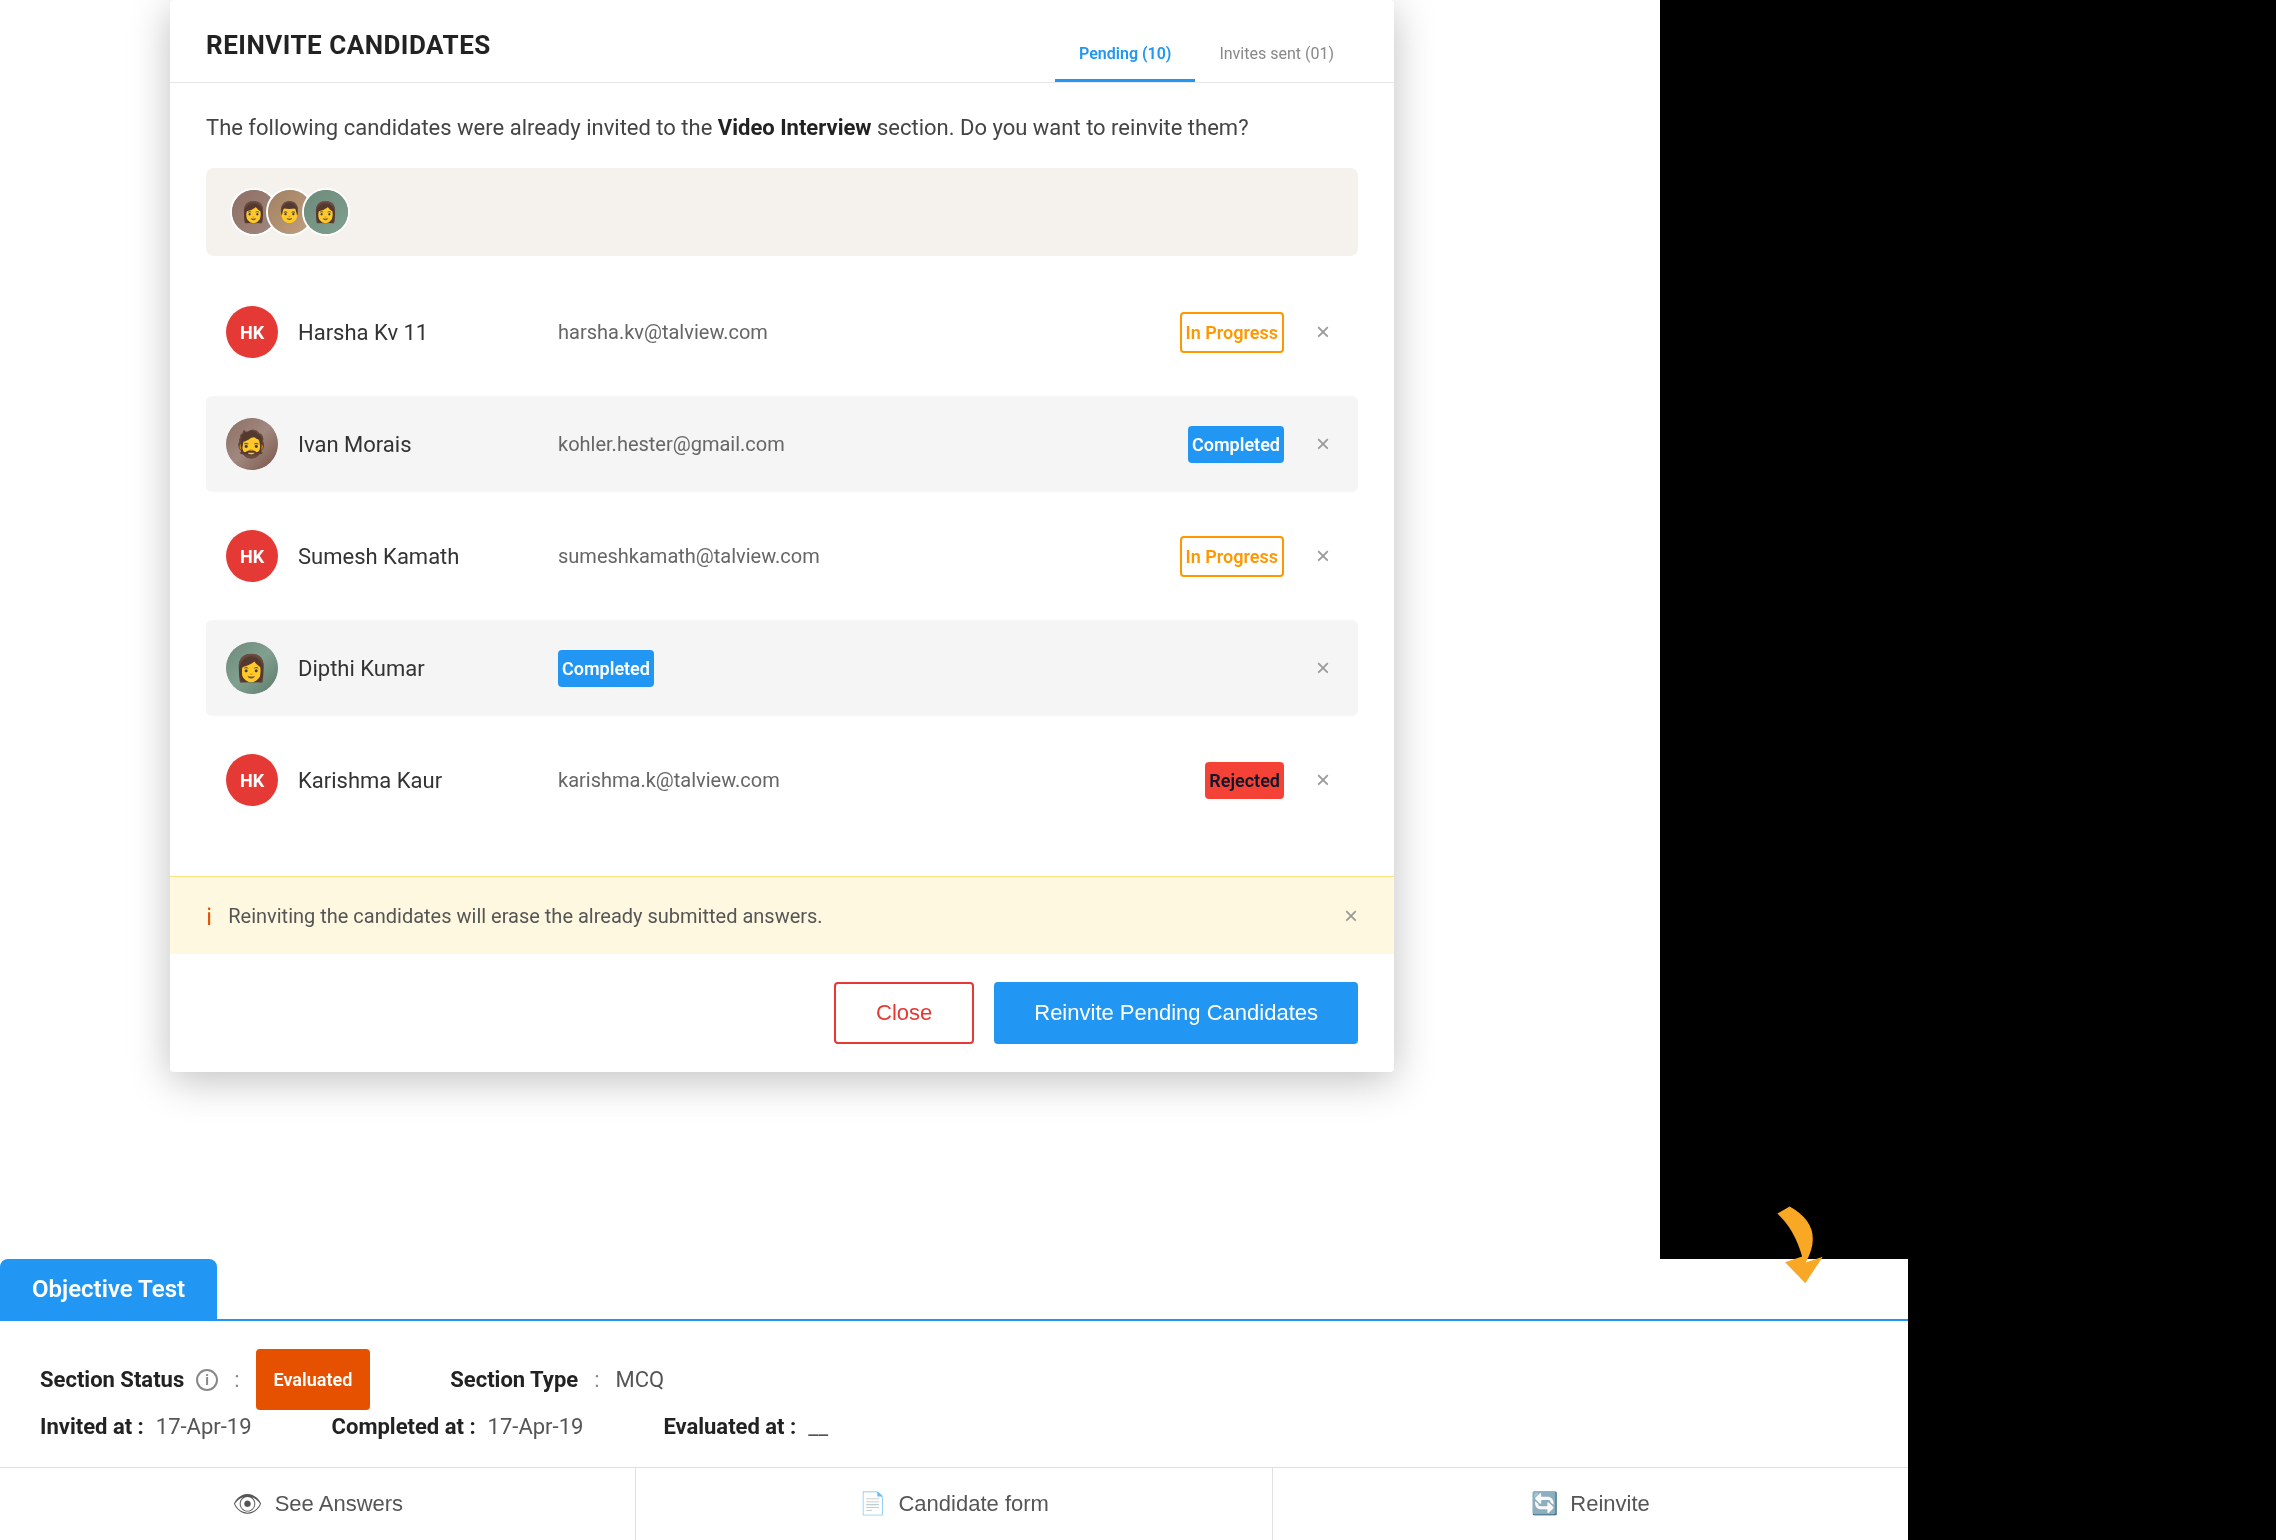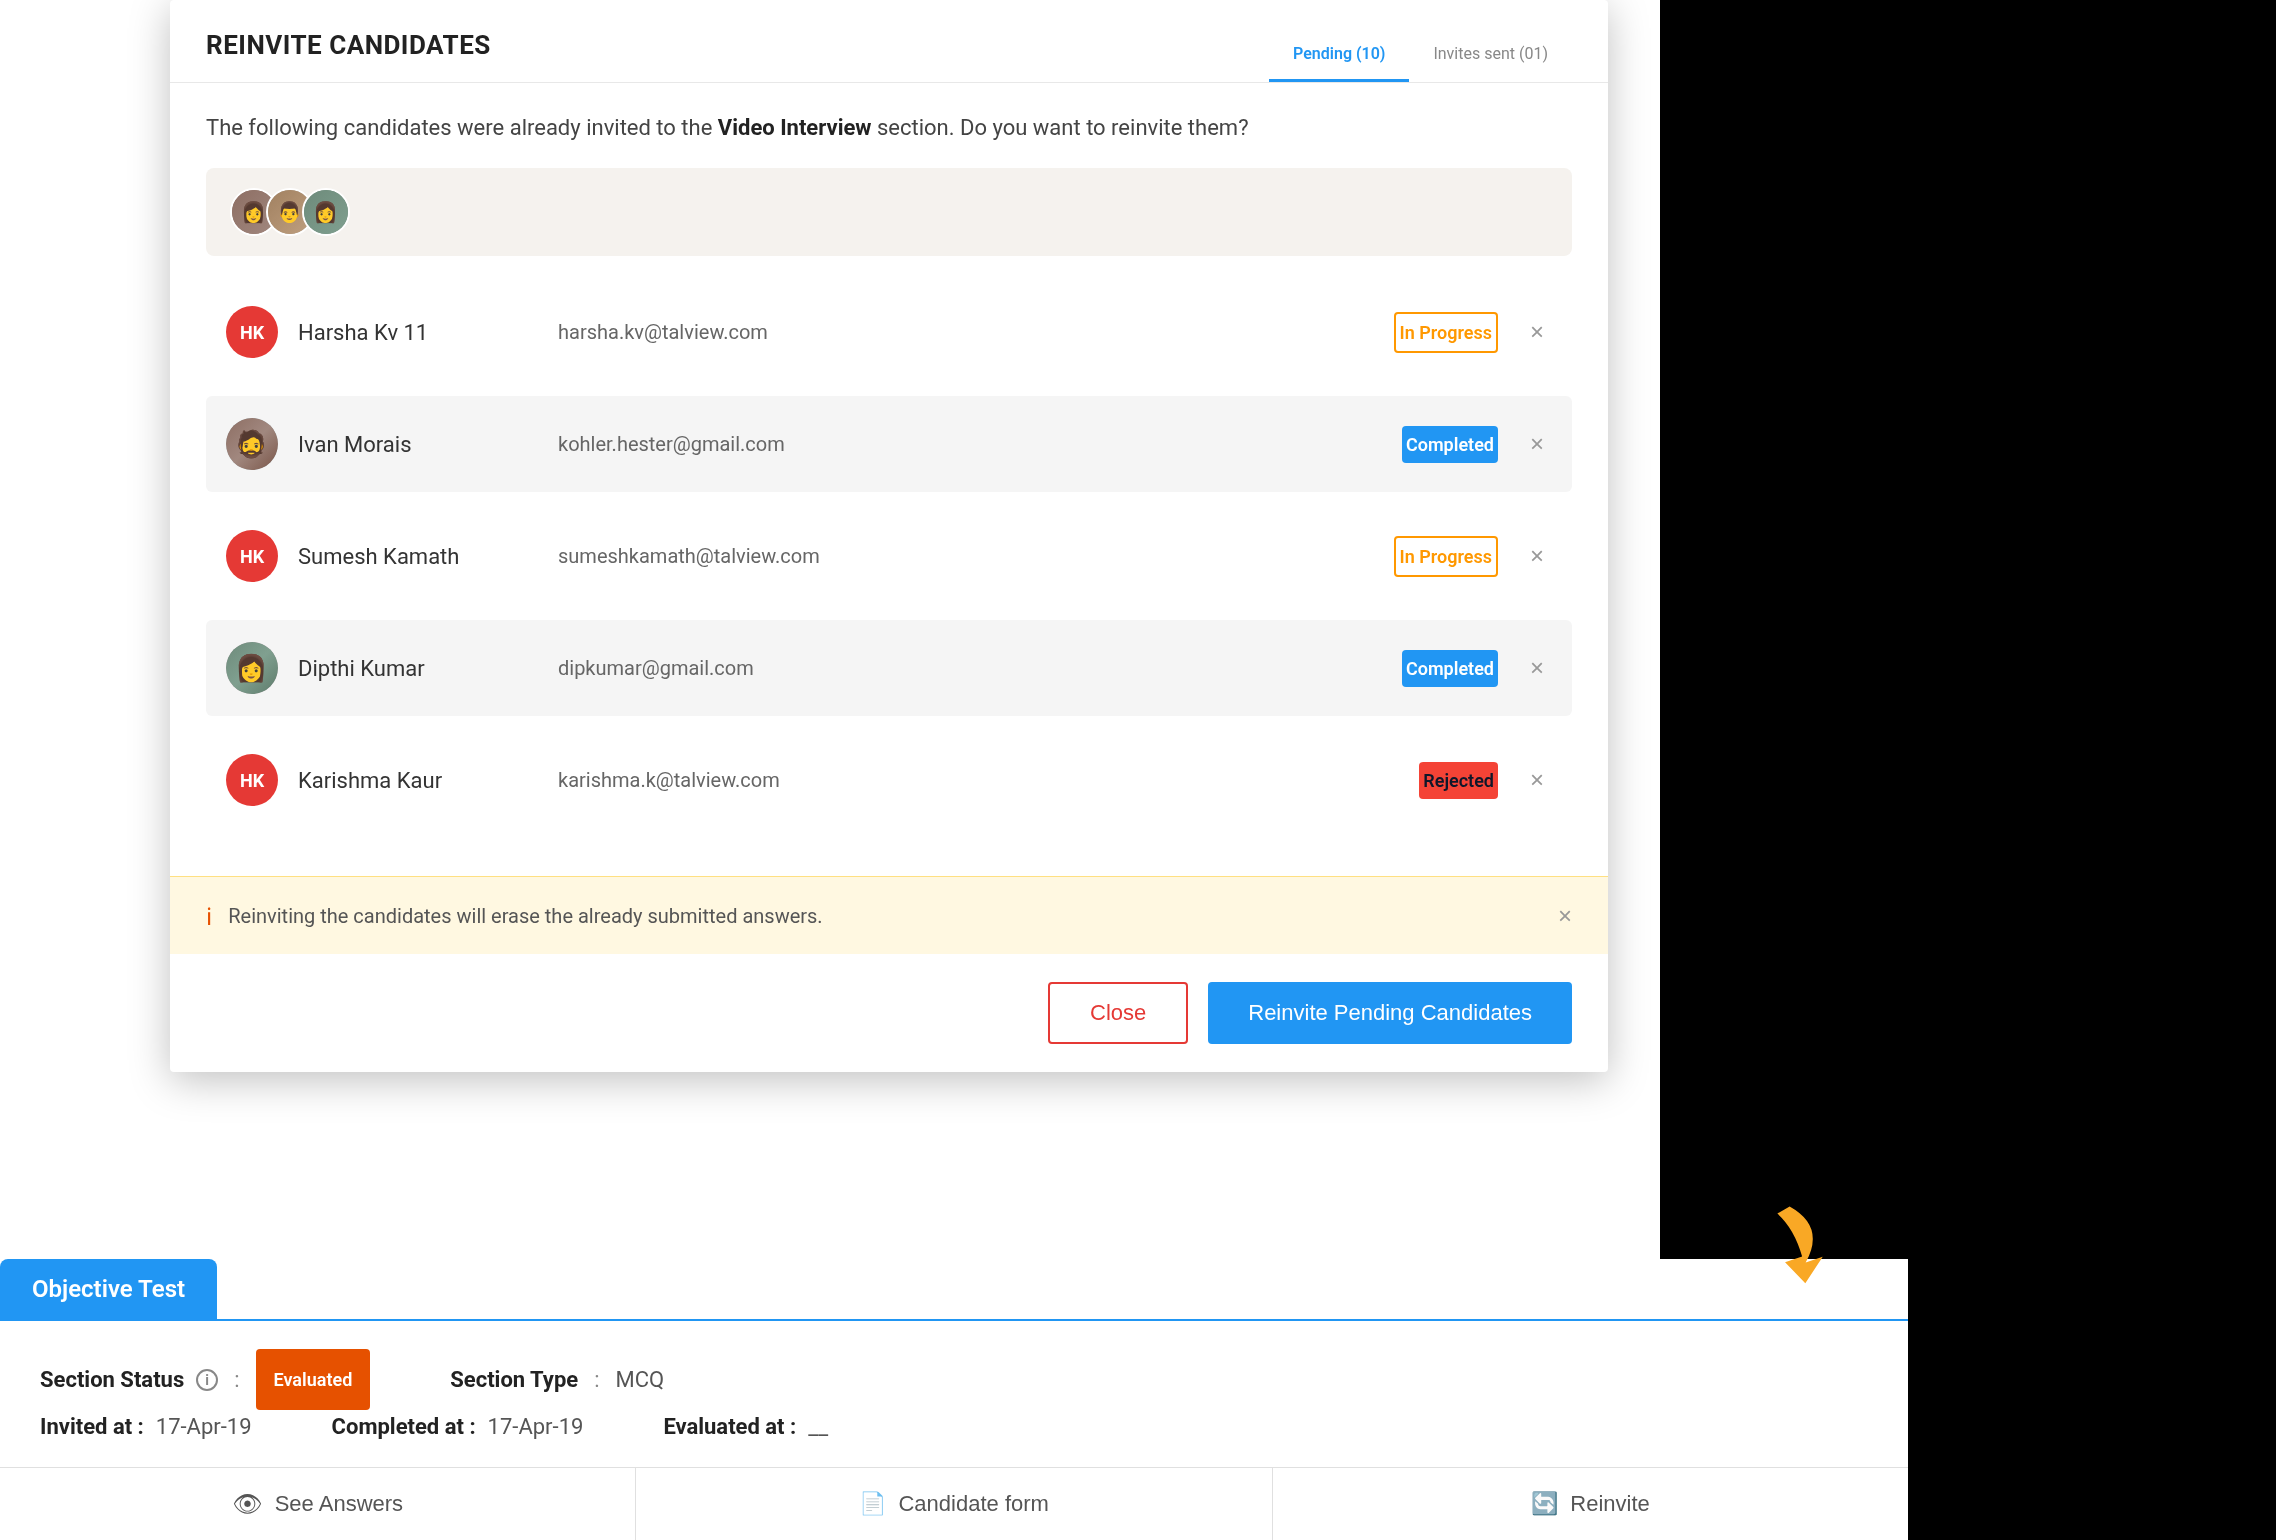--- a/index.html
+++ b/index.html
@@ -20,21 +20,21 @@
       width: 1660px;
       height: 1540px;
       background: #fff;
     }
 
     
     .modal {
       position: absolute;
       left: 170px;
       top: 0;
-      width: 1438px;
+      width: 1224px;
       background: #fff;
       border-radius: 4px;
       box-shadow: 0 8px 40px rgba(0,0,0,0.25);
       z-index: 20;
     }
 
     
     .modal-header {
       display: flex;
       align-items: center;
@@ -522,21 +522,20 @@
         <div class="candidate-email">sumeshkamath@talview.com</div>
         <span class="status-badge badge-in-progress">In Progress</span>
         <button class="close-btn-row">×</button>
       </div>
 
       <div class="candidate-row alternate">
         <div class="candidate-avatar avatar-photo">
           <div class="avatar-photo-inner2" style="font-size:26px;">👩</div>
         </div>
         <div class="candidate-name">Dipthi Kumar</div>
-        <div class="candidate-email">dipkumar@gmail.com</div>
         <span class="status-badge badge-completed">Completed</span>
         <button class="close-btn-row">×</button>
       </div>
 
       <div class="candidate-row">
         <div class="candidate-avatar avatar-red">HK</div>
         <div class="candidate-name">Karishma Kaur</div>
         <div class="candidate-email">karishma.k@talview.com</div>
         <span class="status-badge badge-rejected">Rejected</span>
         <button class="close-btn-row">×</button>

